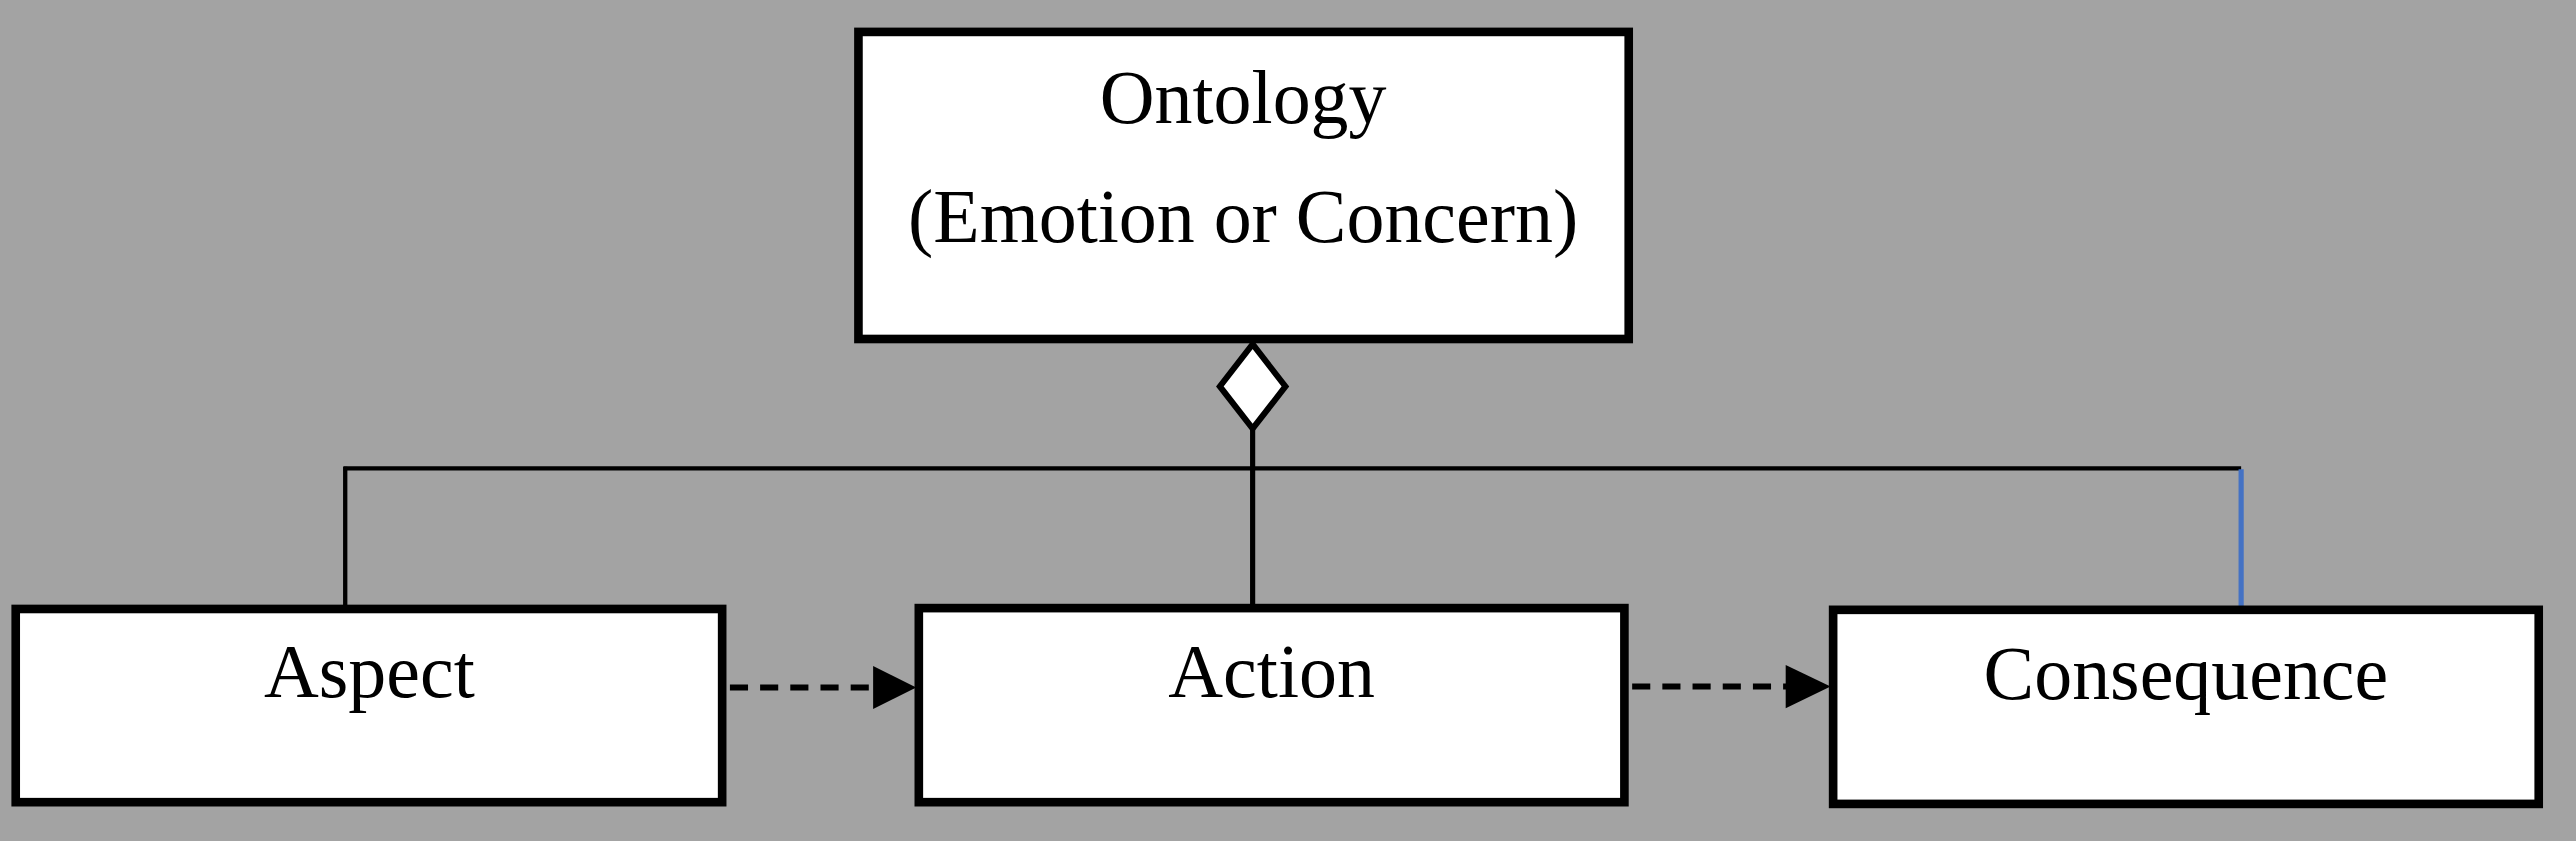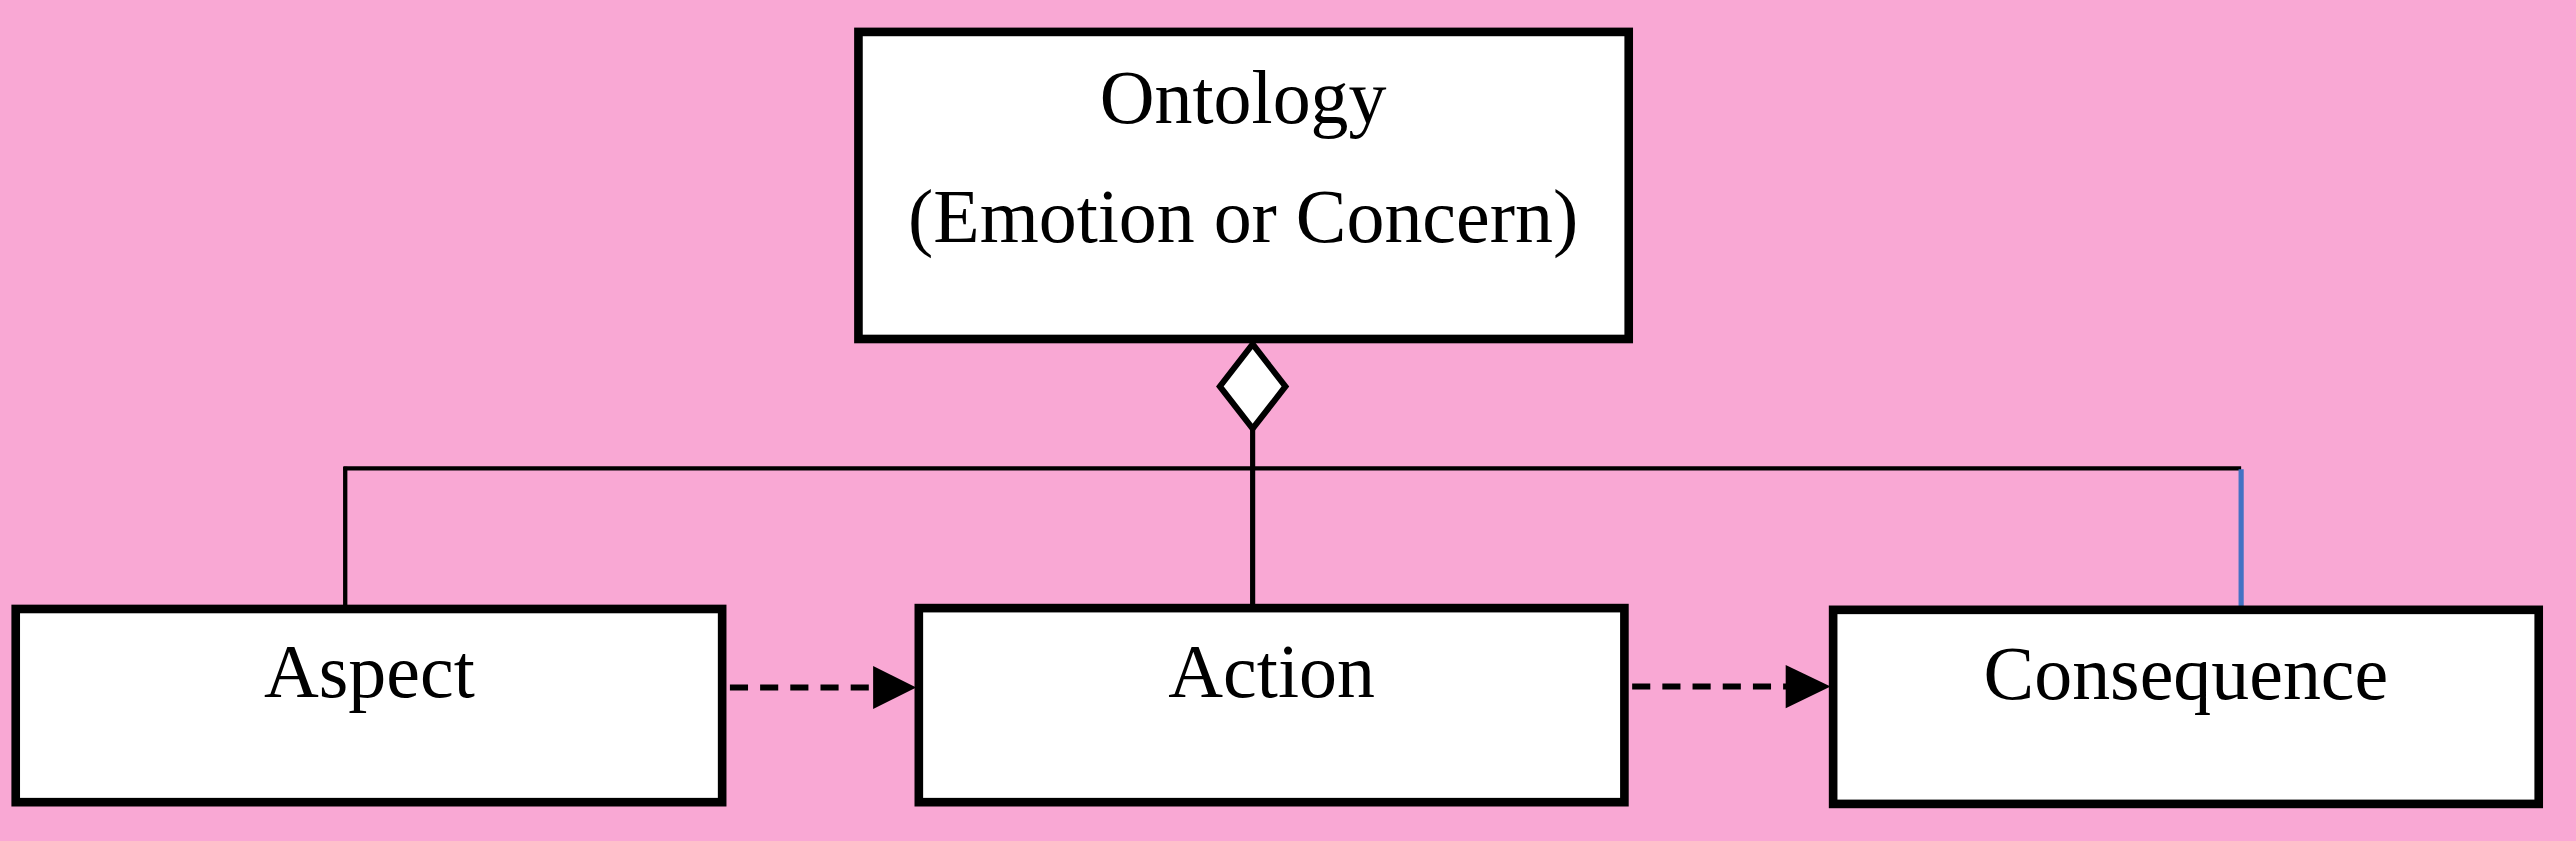--- a/index.html
+++ b/index.html
@@ -4,21 +4,21 @@
 <style>
   html, body {
     margin: 0;
     padding: 0;
     background: #ffffff;
   }
   .stage {
     position: relative;
     width: 2576px;
     height: 841px;
-    background: #f9a8d4;
+    background: #a3a3a3;
     overflow: hidden;
   }
   svg {
     display: block;
     width: 2576px;
     height: 841px;
   }
   .node-label, .title-line {
     font-family: "Liberation Serif", "DejaVu Serif", serif;
     font-size: 88px;

